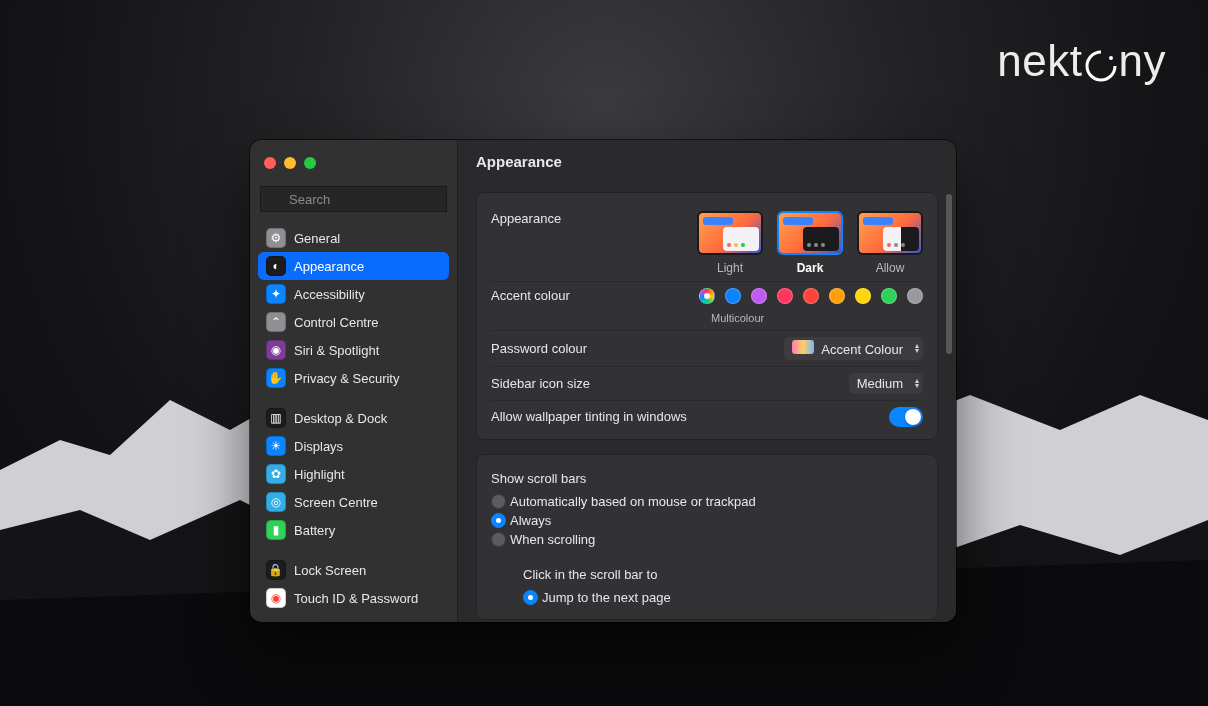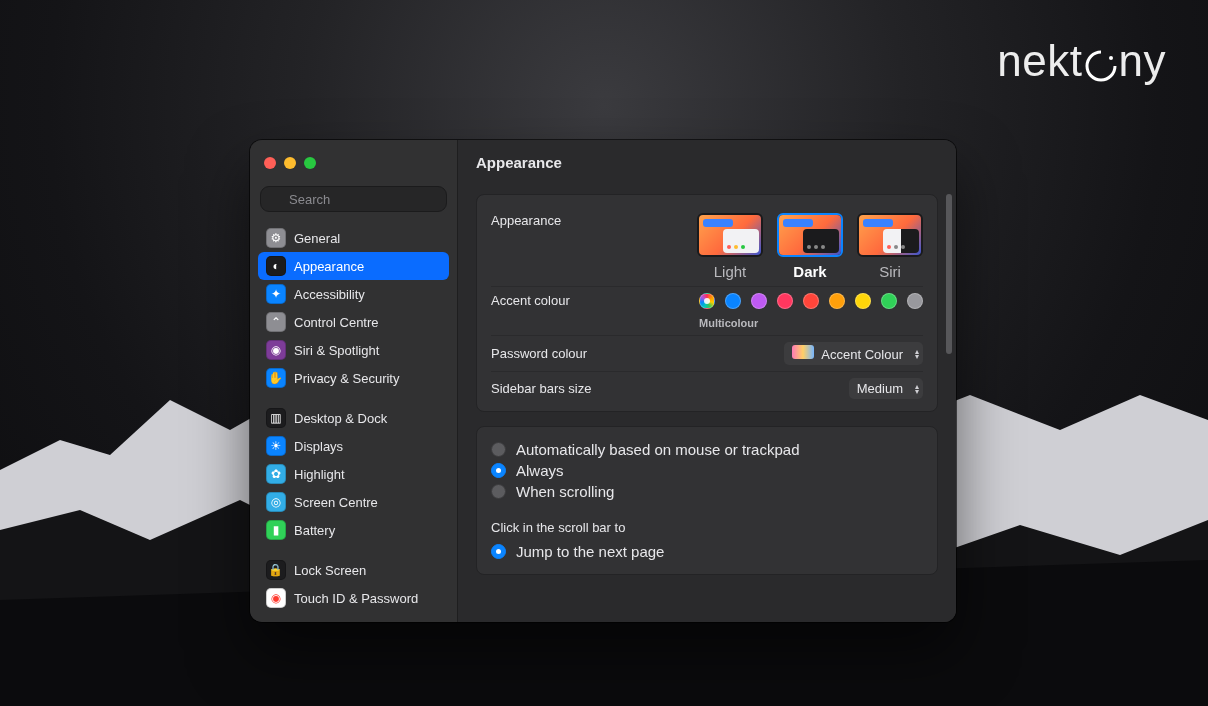--- a/index.html
+++ b/index.html
@@ -54,21 +54,21 @@
     height: 46px; display: flex; align-items: center;
     padding-left: 14px; gap: 8px;
   }
   .traffic { width: 12px; height: 12px; border-radius: 50%; }
   .t-red { background:#ff5f57;} .t-yellow{background:#febc2e;} .t-green{background:#28c840;}
 
   .search-wrap { padding: 0 10px 8px; }
   .search {
     width: 100%; height: 26px;
     background: #262627; border: 1px solid #1b1b1c;
-    border-radius: 9px; color: #bdbdc2;
+    border-radius: 0; color: #bdbdc2;
     padding: 0 8px 0 28px; font-size: 13px;
     position: relative;
   }
   .search::placeholder { color: #8a8a8f; }
   .search-wrap { position: relative; }
   .search-wrap .search-icon {
     position: absolute; left: 18px; top: 6px;
     width: 14px; height: 14px; color:#8a8a8f;
   }
 
@@ -138,21 +138,21 @@
   
   .appearance-row { align-items: flex-start; }
   .appearance-options { display:flex; gap:14px; }
   .app-opt { display:flex; flex-direction:column; align-items:center; gap:6px; }
   .app-opt .thumb {
     width: 66px; height: 44px; border-radius: 6px;
     background: #1a1a1c; border: 2px solid transparent;
     position: relative; overflow: hidden;
   }
   .app-opt.selected .thumb { border-color:#0a84ff; }
-  .app-opt .lbl { font-size: 15px; color:#b9b9bd; }
+  .app-opt .lbl { font-size: 12px; color:#b9b9bd; }
   .app-opt.selected .lbl { color:#fff; font-weight:600; }
 
   .thumb .wp {
     position:absolute; inset:0;
     background: linear-gradient(135deg,#ffa24c,#ff6a3d 55%,#3a55d1);
   }
   .thumb .mwin {
     position:absolute; left:4px; top:4px; width:30px; height:8px;
     border-radius:3px; background:#3a82ff;
   }
@@ -176,21 +176,21 @@
   .swatches { display:flex; gap:10px; }
   .swatch {
     width:16px; height:16px; border-radius:50%;
     border: 1px solid rgba(255,255,255,0.25);
     position: relative;
   }
   .swatch.selected::after {
     content:""; position:absolute; inset:4px; border-radius:50%;
     background: rgba(255,255,255,0.9);
   }
-  .accent-label { font-size: 11px; color:#b9b9bd; margin-left: 0; font-weight: bold; }
+  .accent-label { font-size: 11px; color:#b9b9bd; margin-left: 12px; }
 
   
   .select-pill {
     background:#3c3c3e; border-radius:5px;
     padding: 3px 20px 3px 8px; font-size:13px;
     position:relative; white-space:nowrap;
   }
   .select-pill .chev {
     position:absolute; right:4px; top:50%; transform:translateY(-50%);
     display:flex; flex-direction:column; line-height:5px; font-size:8px; color:#cfcfd4;
@@ -208,33 +208,33 @@
   }
   .toggle .knob {
     width: 16px; height:16px; border-radius:50%; background:#fff;
     position:absolute; top:2px; right:2px;
     box-shadow: 0 1px 2px rgba(0,0,0,0.35);
   }
 
   
   .radio-section-title { font-size:13px; color:#e7e7ea; padding: 4px 0 6px; }
   .radio-opt {
-    display:flex; align-items:center; gap:10px;
-    font-size:15px; color:#e7e7ea; padding:2px 0;text-align:center;
+    display:flex; align-items:center; gap:4px;
+    font-size:13px; color:#e7e7ea; padding:2px 0;text-align:center;
   }
   .radio {
     width:15px; height:15px; border-radius:50%;
     background:#5c5c5f; border:1px solid #3b3b3d; position:relative;
     flex:0 0 15px;
   }
   .radio.checked { background:#0a84ff; border-color:#0a84ff;}
   .radio.checked::after {
     content:""; position:absolute; inset:4px; border-radius:50%; background:#fff;
   }
-  .radio-block + .radio-block { margin-top: 14px; }
+  .radio-block + .radio-block { margin-top: 14px; margin-left: 32px; }
 </style>
 </head>
 <body>
 
 <div class="wallpaper">
   <svg viewBox="0 0 1208 706" preserveAspectRatio="none">
 
     <path d="M0,470 L60,440 110,455 170,400 230,430 300,390 360,420 440,370 520,420 600,390 700,445 790,400 880,430 970,395 1060,430 1140,395 1208,420 L1208,706 0,706 Z" fill="#cfcfd4"></path>
 
     <path d="M0,530 L80,510 150,540 240,500 330,545 430,500 520,555 620,515 720,560 820,520 920,560 1020,525 1120,555 1208,520 L1208,706 0,706 Z" fill="#141416"></path>
@@ -369,21 +369,21 @@
                 <div class="thumb auto">
                   <div class="wp"></div>
                   <div class="mwin"></div>
                   <div class="panel"></div>
                   <div class="dots">
                     <span class="dot"></span>
                     <span class="dot"></span>
                     <span class="dot"></span>
                   </div>
                 </div>
-                <span class="lbl">Siri</span>
+                <span class="lbl">Allow</span>
               </div>
             </div>
         </div>
 
         <div class="row accent-row">
           <span class="row-label">Accent colour</span>
           <div class="accent-wrap">
             <div class="swatches" id="swatches">
                 <div class="swatch selected" style="background: conic-gradient(rgb(255, 45, 85), rgb(255, 149, 0), rgb(255, 204, 0), rgb(52, 199, 89), rgb(0, 199, 190), rgb(10, 132, 255), rgb(175, 82, 222), rgb(255, 45, 85));"></div>
                 <div class="swatch" style="background: rgb(10, 132, 255);"></div>
@@ -404,33 +404,42 @@
           <div class="row-value">
             <span class="select-pill">
               <span class="grad-chip"></span>
               <span>Accent Colour</span>
               <span class="chev">▴<br>▾</span>
             </span>
           </div>
         </div>
 
         <div class="row">
-          <span class="row-label">Sidebar bars size</span>
+          <span class="row-label">Sidebar icon size</span>
           <div class="row-value">
             <span class="select-pill">
               <span>Medium</span>
               <span class="chev">▴<br>▾</span>
             </span>
           </div>
         </div>
 
+        <div class="row">
+          <span class="row-label">Allow wallpaper tinting in windows</span>
+          <div class="row-value">
+            <div class="toggle">
+              <div class="knob"></div>
+            </div>
+          </div>
+        </div>
       </div>
 
       <div class="card" style="padding-bottom:12px">
         <div class="radio-block">
+          <div class="radio-section-title">Show scroll bars</div>
           <div id="scrollbars-options">
               <div class="radio-opt">
                 <span class="radio"></span>
                 <span>Automatically based on mouse or trackpad</span>
               </div>
               <div class="radio-opt">
                 <span class="radio checked"></span>
                 <span>Always</span>
               </div>
               <div class="radio-opt">

